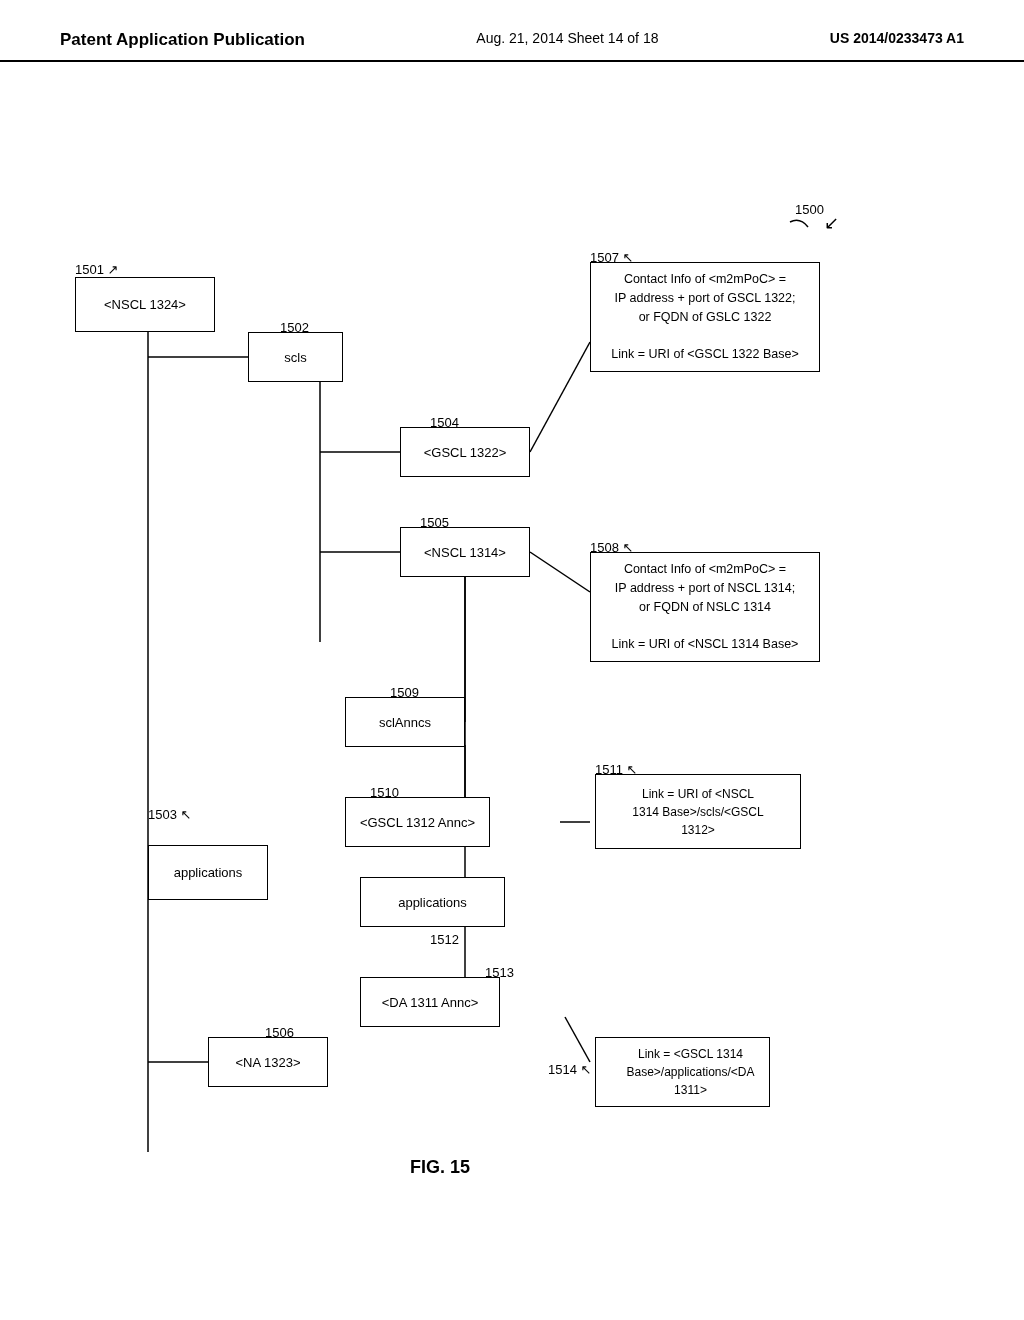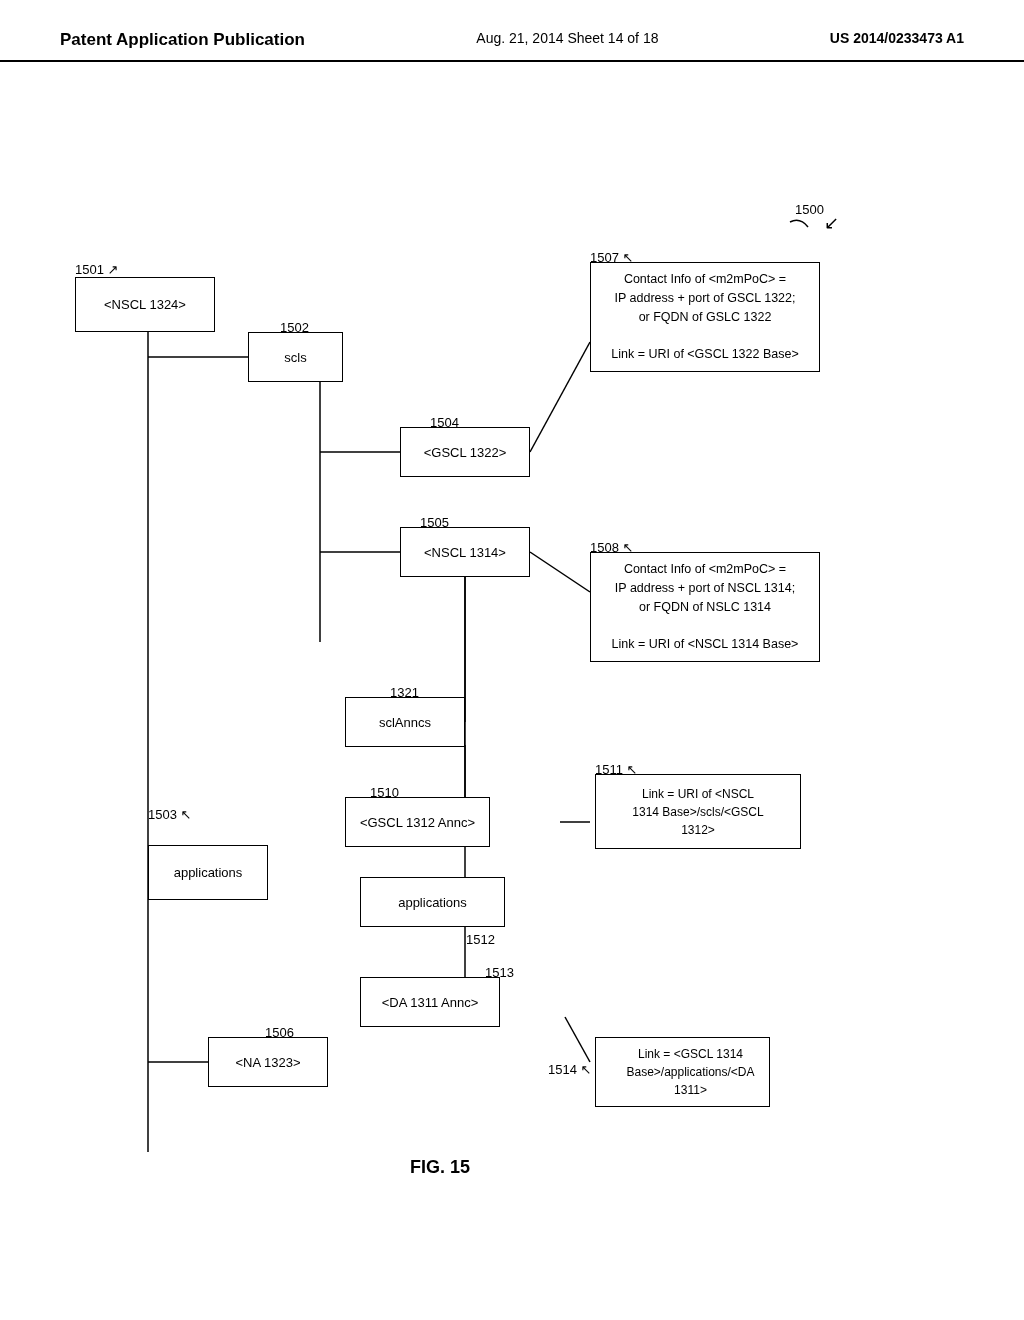--- a/index.html
+++ b/index.html
@@ -175,21 +175,21 @@
   </div>
   <div class="label-text" style="left:590px; top:478px;">
     <span>1508</span>
     <span>↖</span>
   </div>
 
   <div class="box" style="left:345px; top:635px; width:120px; height:50px;">
     <span>sclAnncs</span>
   </div>
   <div class="label-text" style="left:390px; top:623px;">
-    <span>1321</span>
+    <span>1509</span>
   </div>
 
   <div class="box" style="left:345px; top:735px; width:145px; height:50px;">
     <span>&lt;GSCL 1312 Annc&gt;</span>
   </div>
   <div class="label-text" style="left:370px; top:723px;">
     <span>1510</span>
   </div>
 
   <div class="box" style="left:595px; top:712px; width:206px; height:75px; text-align:center; font-size:12px; line-height:1.5;">
@@ -206,21 +206,21 @@
     <span>applications</span>
   </div>
   <div class="label-text" style="left:148px; top:745px;">
     <span>1503</span>
     <span>↖</span>
   </div>
 
   <div class="box" style="left:360px; top:815px; width:145px; height:50px;">
     <span>applications</span>
   </div>
-  <div class="label-text" style="left:430px; top:870px;margin-left:36px;">
+  <div class="label-text" style="left:430px; top:870px;">
     <span>1512</span>
   </div>
 
   <div class="box" style="left:360px; top:915px; width:140px; height:50px;">
     <span>&lt;DA 1311 Annc&gt;</span>
   </div>
   <div class="label-text" style="left:485px; top:903px;">
     <span>1513</span>
   </div>
 

